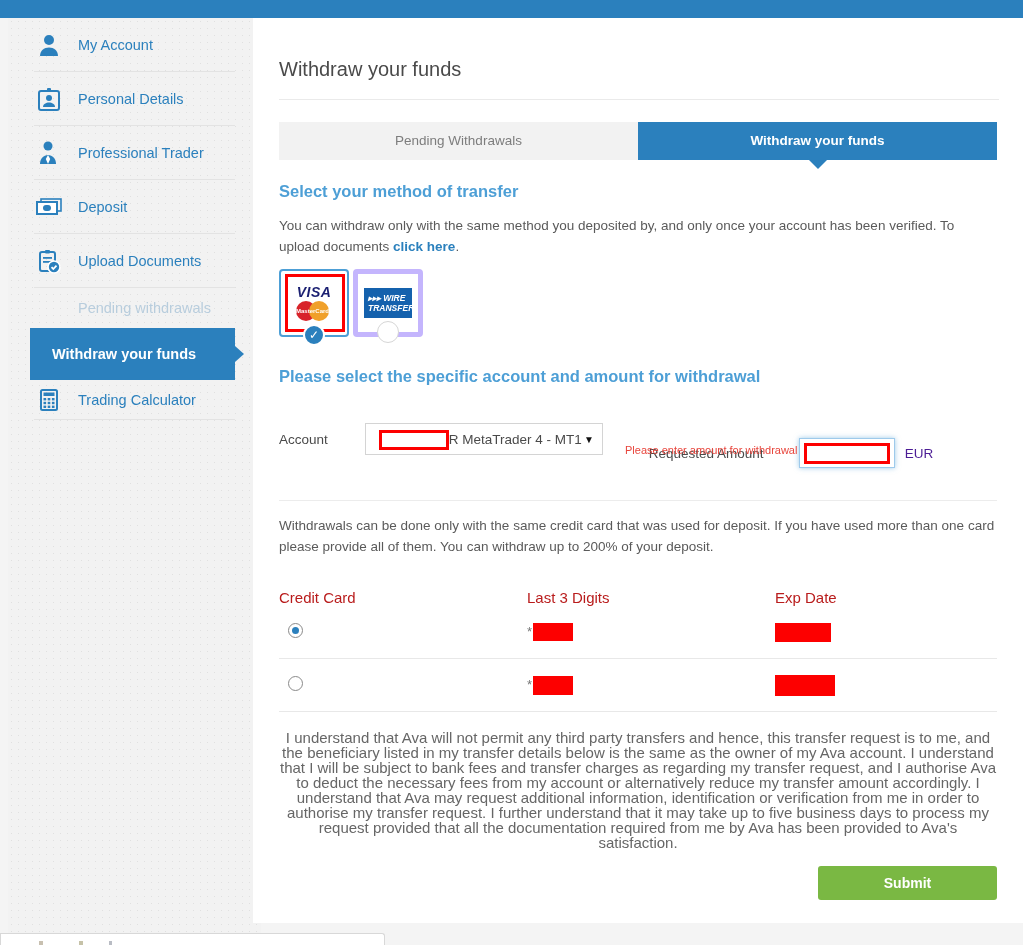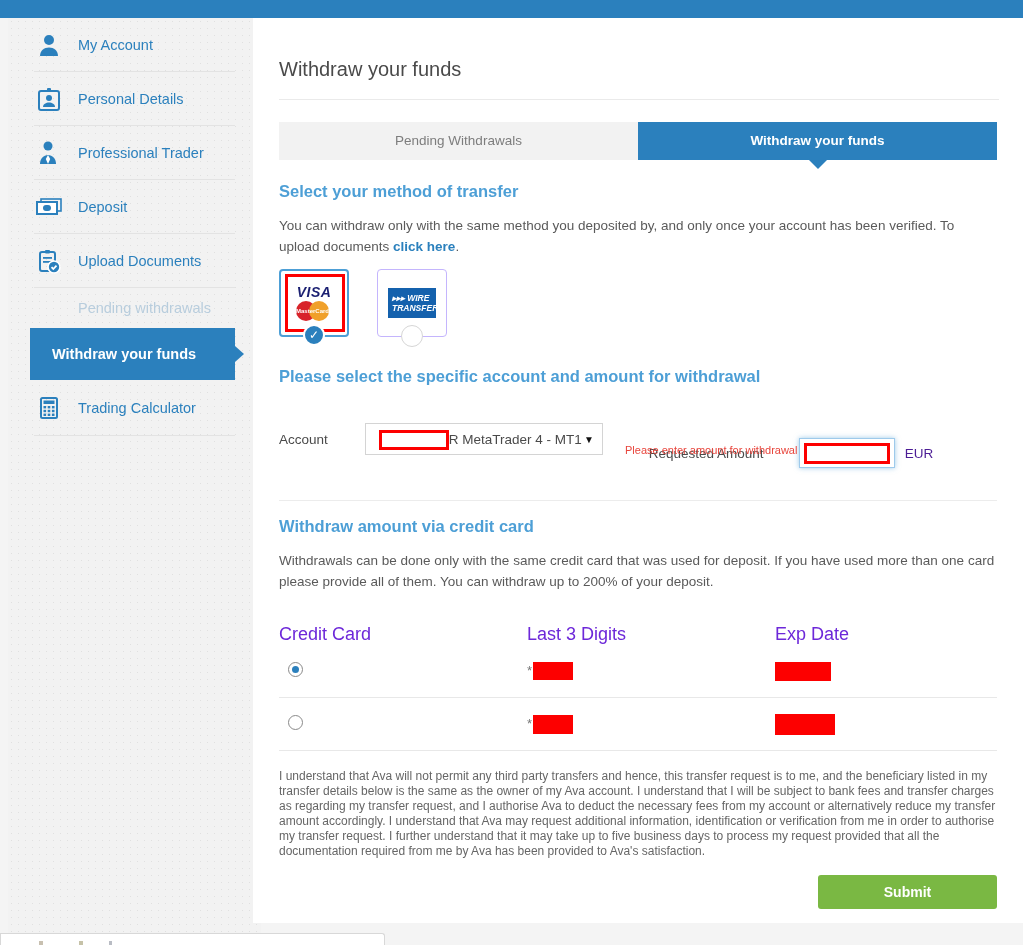--- a/index.html
+++ b/index.html
@@ -73,21 +73,21 @@
     cursor: pointer;
   }
   .nav-active:after {
     content: "";
     position: absolute; right: -9px; top: 50%;
     margin-top: -8px;
     border-top: 8px solid transparent;
     border-bottom: 8px solid transparent;
     border-left: 9px solid #2b80bd;
   }
-  .nav-item.compact { height: 56px; border-bottom: 1px solid #e3e3e3; }
+  .nav-item.compact { height: 40px; border-bottom: 1px solid #e3e3e3; }
 
   
   #main {
     position: absolute; top: 0; left: 253px;
     width: 770px; height: 905px;
     background: #fff;
   }
   #page-title {
     font-size: 20px; color: #4a4a4a;
     padding: 27px 0 0 26px;
@@ -122,29 +122,29 @@
     color: #4d9fd6; font-size: 16.5px;
     margin: 22px 26px 0 26px;
   }
   .body-text {
     color: #5a5a5a; font-size: 13.5px; line-height: 21px;
     margin: 14px 26px 0 26px;
   }
   .link { color: #2b80bd; font-weight: bold; text-decoration: none; cursor: pointer; }
 
   
-  .methods { display: flex; margin: 12px 26px 0 26px; gap: 28px; }
+  .methods { display: flex; margin: 12px 26px 0 26px; gap: 4px; }
   .method {
     width: 70px; height: 68px;
     border: 2px solid #4d9fd6; border-radius: 4px;
     background: #fff; position: relative;
     display: flex; align-items: center; justify-content: center;
     cursor: pointer;
   }
-  .method.unsel { border: 1px solid #c4b5fd; }
+  .method.unsel { border: 5px solid #c4b5fd; }
   .method .redact-box {
     position: absolute; left: 4px; top: 3px;
     width: 60px; height: 58px;
     border: 3px solid #fd0000; background: transparent;
   }
   .m-check {
     position: absolute; left: 50%; bottom: -11px; margin-left: -11px;
     width: 22px; height: 22px; border-radius: 50%;
     background: #2b80bd; color: #fff; font-size: 12px;
     display: flex; align-items: center; justify-content: center;
@@ -213,21 +213,21 @@
   .eur { font-size: 13.5px; color:#4c1d95; margin-left: 10px; }
   .err-text {
     position: absolute; left: 346px; top: 34px;
     color: #e8453c; font-size: 11px; text-align: center;
   }
   .sep { margin: 22px 26px 0 26px; border-top: 1px solid #ececec; }
 
   
   .cc-head {
     display: flex; margin: 24px 26px 0 26px;
-    font-size: 18px; color: #6d28d9;
+    font-size: 15px; color: #b91c1c;
   }
   .col-a { width: 248px; }
   .col-b { width: 248px; }
   .col-c { flex: 1; }
   .cc-row {
     display: flex; align-items: center;
     margin: 0 26px; height: 53px;
     border-bottom: 1px solid #e8e8e8;
     font-size: 13.5px;
   }
@@ -241,22 +241,22 @@
   .radio.on:after {
     content:""; position:absolute; left:3px; top:3px;
     width:7px; height:7px; border-radius:50%; background:#2b80bd;
   }
   .star { color:#777; font-size: 13px; margin-right: 1px; }
   .redact-solid { display:inline-block; background:#fd0000; vertical-align: middle; }
 
   
   .legal {
     margin: 18px 26px 0 26px;
-    font-size: 12px; line-height: 15px; color: #666;
-    text-align: left;
+    font-size: 15px; line-height: 15px; color: #666;
+    text-align: center;
   }
   .submit-wrap { margin: 16px 26px 0 26px; display:flex; justify-content:flex-end; }
   .submit-btn {
     background:#7ab843; color:#fff; font-weight:bold; font-size:14px;
     border:none; border-radius:3px; width:179px; height:34px;
     cursor:pointer;
   }
 
   
   #downloadbar {
@@ -425,21 +425,20 @@
           <span class="redact-inner"></span>
         </div>
         <span class="eur">EUR</span>
       </div>
 
       <div class="err-text">Please enter amount for withdrawal</div>
     </div>
 
     <div class="sep" style="margin-top:32px;"></div>
 
-    <h2 class="sec-head" style="margin-top:16px;">Withdraw amount via credit card</h2>
 
     <p class="body-text">Withdrawals can be done only with the same credit card that was used for deposit. If you have used more than one card please provide all of them. You can withdraw up to 200% of your deposit.</p>
 
     <div class="cc-head" style="margin-top:32px;">
       <div class="col-a">Credit Card</div>
       <div class="col-b">Last 3 Digits</div>
       <div class="col-c">Exp Date</div>
     </div>
 
     <div class="cc-row">

